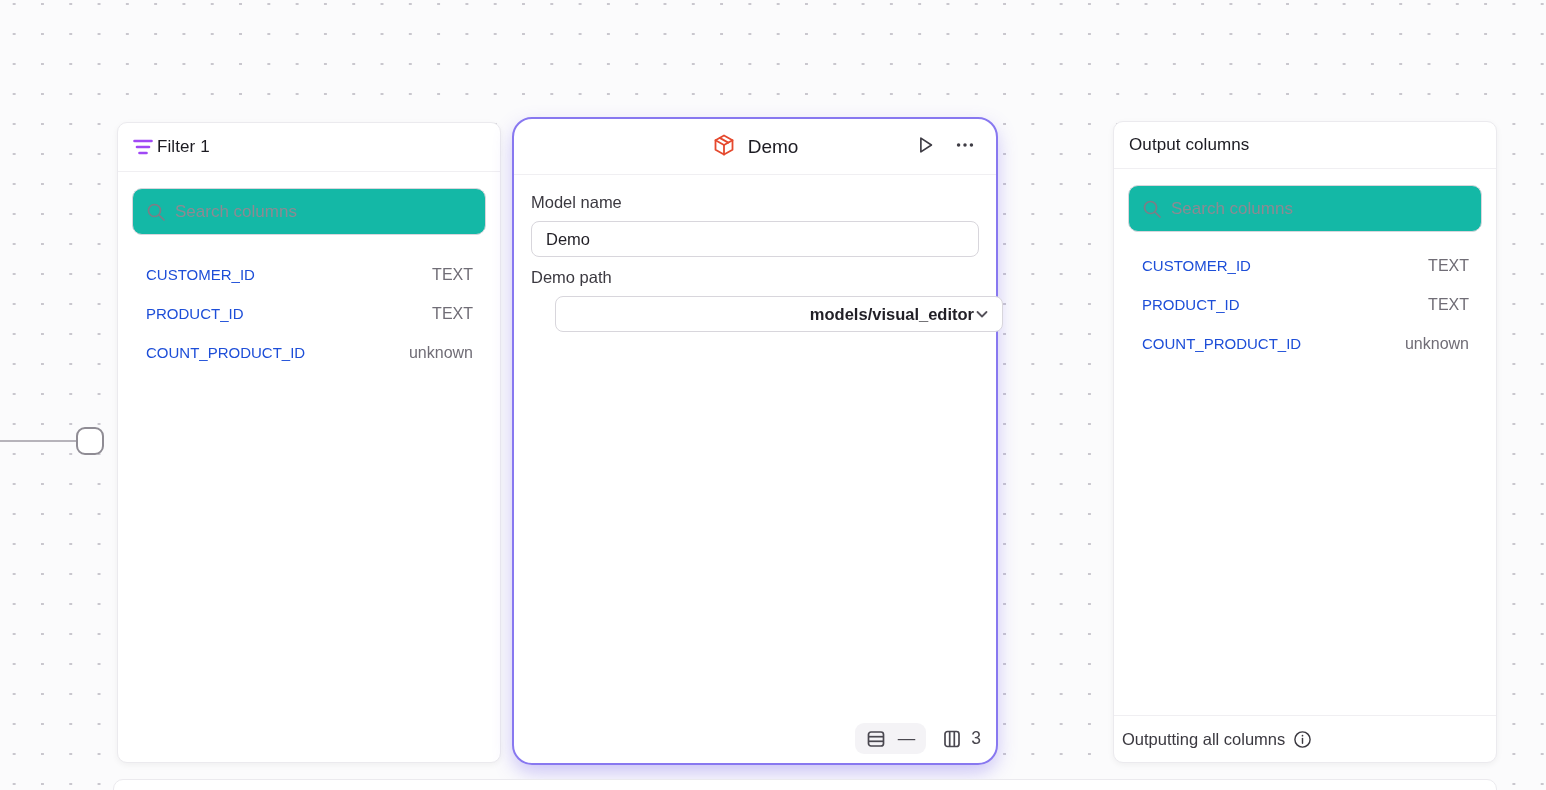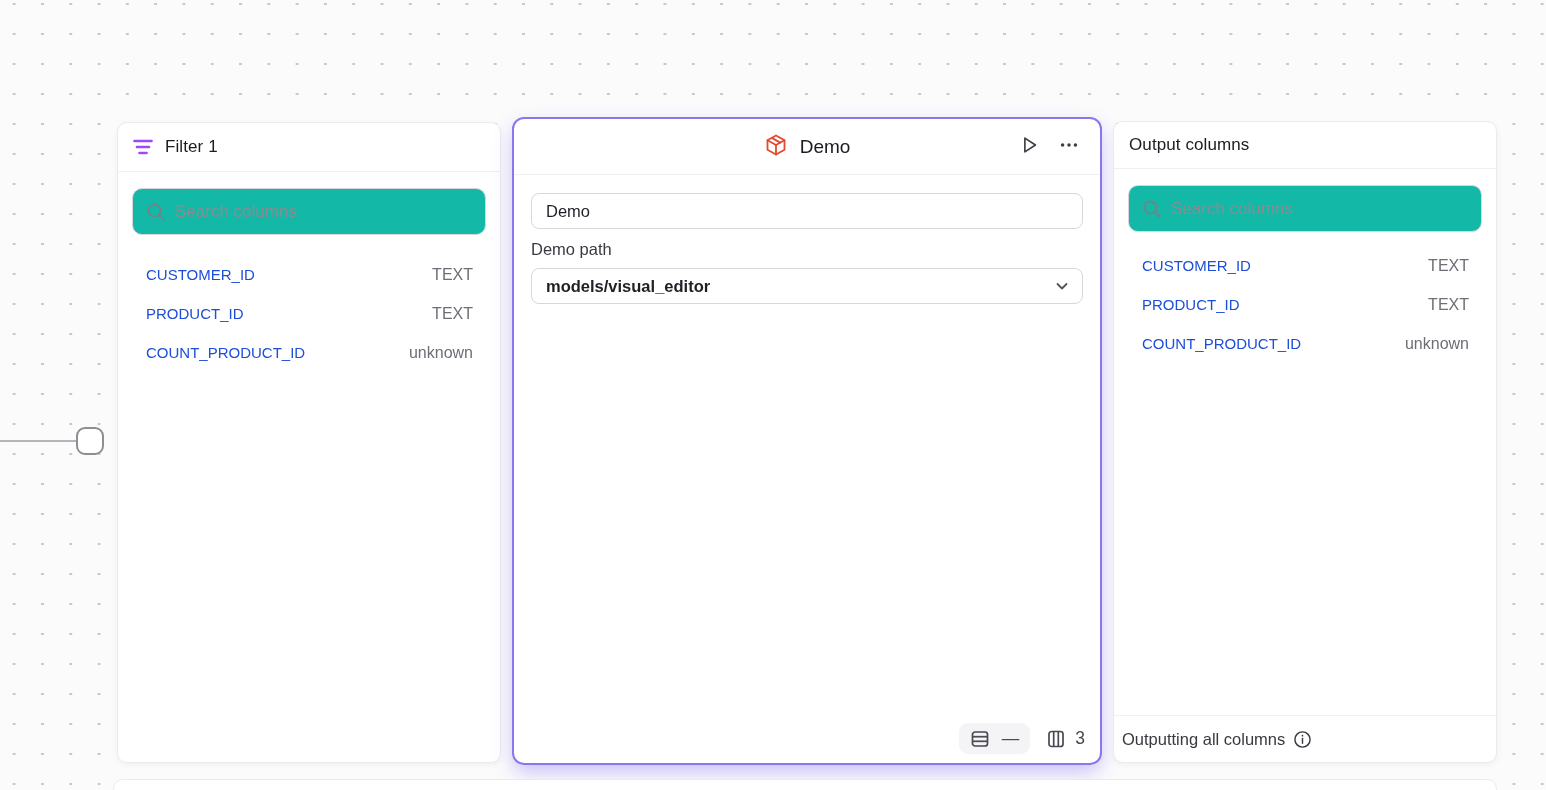--- a/index.html
+++ b/index.html
@@ -39,21 +39,21 @@
     cursor: pointer;
   }
 
   
   .panel {
     position: absolute; background: #fff;
     border: 1px solid #ebeaee; border-radius: 10px;
     box-shadow: 0 2px 6px rgba(0,0,0,0.05);
   }
   .panel-header {
-    height: 49px; display: flex; align-items: center; gap: 12px;
+    height: 49px; display: flex; align-items: center; gap: 4px;
     padding: 0 15px; border-bottom: 1px solid #f0eff2;
   }
   .panel-title { font-size: 17px; color: #1c1b22; letter-spacing: 0.1px; }
 
   .search-wrap { position: relative; margin: 16px 14px 14px 14px; }
   .search-wrap .search-icon {
     position: absolute; left: 14px; top: 50%; transform: translateY(-50%);
     width: 20px; height: 20px; color: #7f7c85; pointer-events: none;
   }
   .search-input {
@@ -72,23 +72,23 @@
   }
   .col-name { font-size: 15px; color: #1d4ed8; }
   .col-type { font-size: 16px; color: #706d76; }
 
   
   .filter-panel { left: 117px; top: 122px; width: 384px; height: 641px; }
   .filter-icon { width: 20px; height: 18px; display: block; }
 
   
   .model-panel {
-    left: 512px; top: 117px; width: 590px; height: 648px;
+    left: 512px; top: 117px; width: 486px; height: 648px;
     background: #fff; position: absolute;
-    border: 2.5px solid #8878f0; border-radius: 12px;
+    border: 2.5px solid #8878f0; border-radius: 20px;
     box-shadow: 0 8px 20px -2px rgba(130,112,240,0.45);
   }
   .model-header {
     position: relative; height: 56px; border-bottom: 1px solid #f0eff2;
   }
   .model-title-group {
     position: absolute; inset: 0;
     display: flex; align-items: center; justify-content: center; gap: 12px;
   }
   .cube-icon { width: 24px; height: 24px; color: #e5492e; }
@@ -107,22 +107,23 @@
     width: 100%; height: 36px;
     border: 1px solid #d8d6dc; border-radius: 8px;
     padding: 0 14px; font-family: inherit; font-size: 16.5px; color: #211f26;
     background: #fff; outline: none;
   }
   .field-gap { margin-top: 11px; }
   .select-box {
     width: 100%; height: 36px;
     border: 1px solid #d8d6dc; border-radius: 8px;
     padding: 0 12px 0 14px; background: #fff;
-    display: flex; align-items: center; justify-content: space-between;
+    display: flex; align-items: center; justify-content: flex-end;
     cursor: pointer;
+    margin-left: 24px;
   }
   .select-value { font-size: 16.5px; font-weight: 600; color: #211f26; }
   .chevron-icon { width: 16px; height: 16px; color: #55525a; }
 
   .model-footer {
     position: absolute; right: 15px; bottom: 9px;
     display: flex; align-items: center; gap: 16px; color: #4a4850;
   }
   .stat-pill {
     display: flex; align-items: center; gap: 12px;
@@ -221,20 +222,21 @@
               <circle cx="5" cy="12" r="1.9"></circle>
                 <circle cx="12" cy="12" r="1.9"></circle>
                 <circle cx="19" cy="12" r="1.9"></circle>
             </svg>
           </span>
         </button>
       </div>
     </div>
 
     <div class="model-body">
+      <div class="field-label">Model name</div>
       <input class="text-input" type="text" value="Demo" style="">
 
       <div class="field-label field-gap">Demo path</div>
       <div class="select-box">
         <span class="select-value">models/visual_editor</span>
         <span class="chevron-icon">
           <svg viewBox="0 0 16 16" fill="none" stroke="currentColor" stroke-width="1.8" stroke-linecap="round" stroke-linejoin="round">
             <path d="M3.5 6 L8 10.5 L12.5 6"></path>
           </svg>
         </span>

